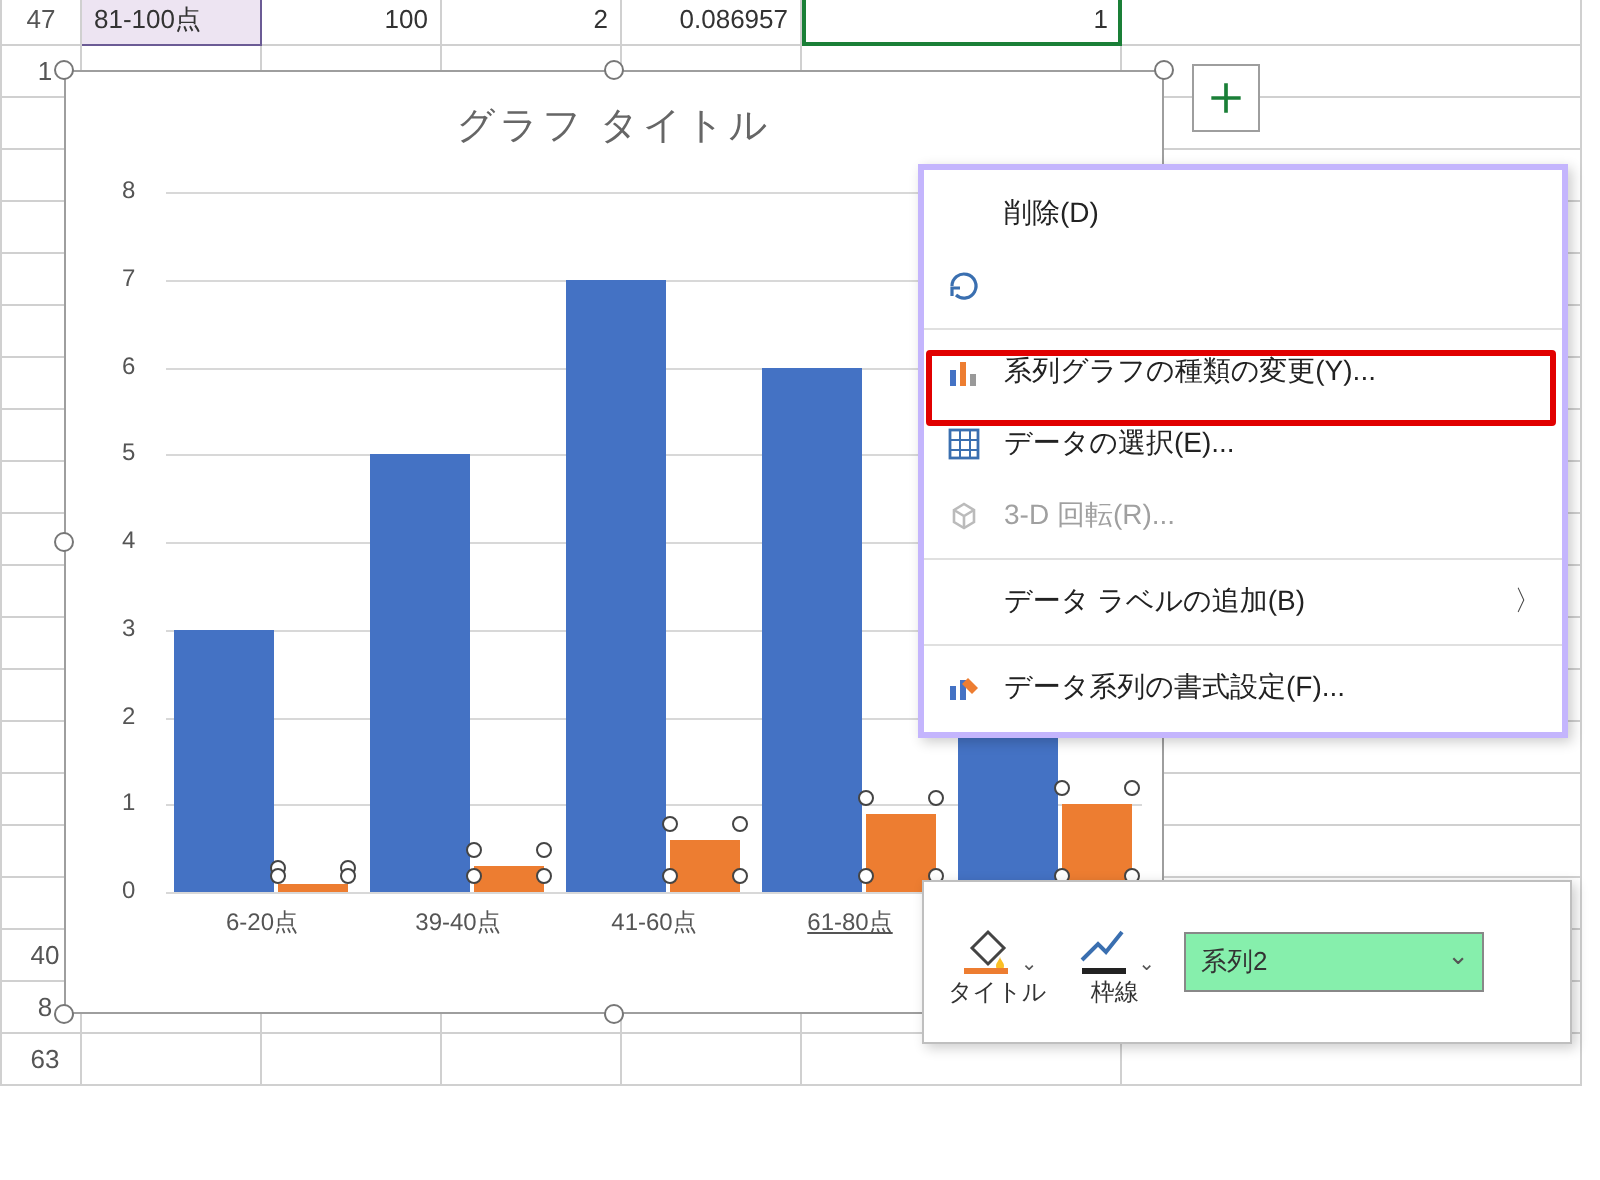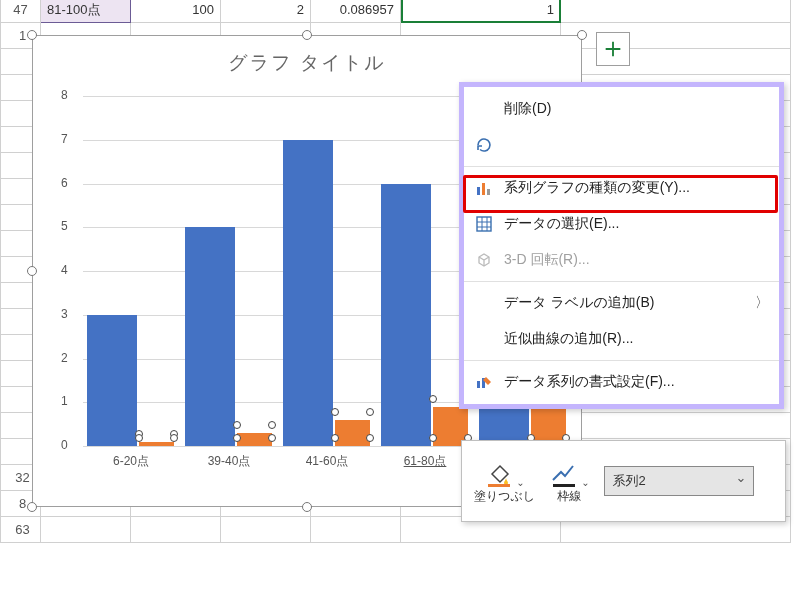--- a/index.html
+++ b/index.html
@@ -127,21 +127,21 @@
     background: #fff;
     display: flex; align-items: center; justify-content: center;
   }
   .plusbtn svg { width: 22px; height: 22px; }
   
   .ctxmenu {
     position: absolute;
     left: 459px; top: 82px;
     width: 325px;
     background: #fff;
-    border: 5px solid #c4b5fd;
+    border: 3px solid #c4b5fd;
     box-shadow: 2px 2px 6px rgba(0,0,0,.2);
     padding: 4px 0;
   }
   .ctxitem {
     display: flex;
     align-items: center;
     gap: 10px;
     padding: 8px 14px 8px 10px;
     color: #222;
     position: relative;
@@ -188,21 +188,21 @@
     color: #333;
   }
   .tool .ticon { height: 30px; display:flex; align-items:flex-end; }
   .tool .tlbl { margin-top: 2px; line-height: 1.1; text-align:center; }
   .drop {
     border: 1px solid #888;
     padding: 5px 22px 5px 8px;
     font-size: 13px;
     position: relative;
     min-width: 150px;
-    background:#e5e5e5;
+    background:#86efac;
   }
   .drop::after {
     content: "⌄";
     position: absolute; right: 6px; top: 3px;
     color: #555;
   }
 </style>
 </head>
 <body>
 
@@ -365,21 +365,21 @@
     <tr>
           <td class="rowhdr"></td>
           <td></td>
           <td></td>
           <td></td>
           <td></td>
           <td></td>
           <td></td>
         </tr>
     <tr>
-          <td class="rowhdr" style="text-align:right;padding-right:2px">32</td>
+          <td class="rowhdr" style="text-align:right;padding-right:2px">40</td>
           <td></td>
           <td></td>
           <td></td>
           <td></td>
           <td></td>
           <td></td>
         </tr>
     <tr>
           <td class="rowhdr" style="text-align:right;padding-right:2px">8</td>
           <td></td>
@@ -527,24 +527,20 @@
         </svg>
     </span>
     <span class="ctxtxt">3-D 回転(R)...</span>
   </div>
   <div class="sep"></div>
   <div class="ctxitem">
     <span class="ctxicon"></span>
     <span class="ctxtxt">データ ラベルの追加(B)</span>
     <span class="arrow">〉</span>
   </div>
-  <div class="ctxitem">
-    <span class="ctxicon"></span>
-    <span class="ctxtxt">近似曲線の追加(R)...</span>
-  </div>
   <div class="sep"></div>
   <div class="ctxitem">
     <span class="ctxicon">
       <svg width="18" height="18" viewBox="0 0 18 18">
           <rect x="2" y="8" width="3" height="7" fill="#4472c4"></rect>
           <rect x="7" y="5" width="3" height="10" fill="#4472c4"></rect>
           <path d="M11 4l5 5-3 3-5-5z" fill="#ed7d31"></path>
         </svg>
     </span>
     <span class="ctxtxt">データ系列の書式設定(F)...</span>
@@ -556,21 +552,21 @@
 <div class="minibar">
   <div class="tool">
     <div class="ticon">
       <svg width="30" height="28" viewBox="0 0 30 28">
           <path d="M8 14l8-8 8 8-8 8z" fill="none" stroke="#444" stroke-width="1.5"></path>
           <path d="M22 18c0 2 2 3 2 5a2 2 0 1 1-4 0c0-2 2-3 2-5z" fill="#fbbf24"></path>
           <rect x="4" y="24" width="22" height="3" fill="#ed7d31"></rect>
         </svg>
       <span style="font-size:10px;color:#555;margin-left:2px">⌄</span>
     </div>
-    <div class="tlbl">塗りつぶし</div>
+    <div class="tlbl">タイトル</div>
   </div>
   <div class="tool">
     <div class="ticon">
       <svg width="30" height="28" viewBox="0 0 30 28">
           <path d="M4 20l8-8 4 4 8-10" fill="none" stroke="#3a6fb0" stroke-width="2"></path>
           <rect x="4" y="24" width="22" height="3" fill="#222"></rect>
         </svg>
       <span style="font-size:10px;color:#555;margin-left:2px">⌄</span>
     </div>
     <div class="tlbl">枠線</div>

